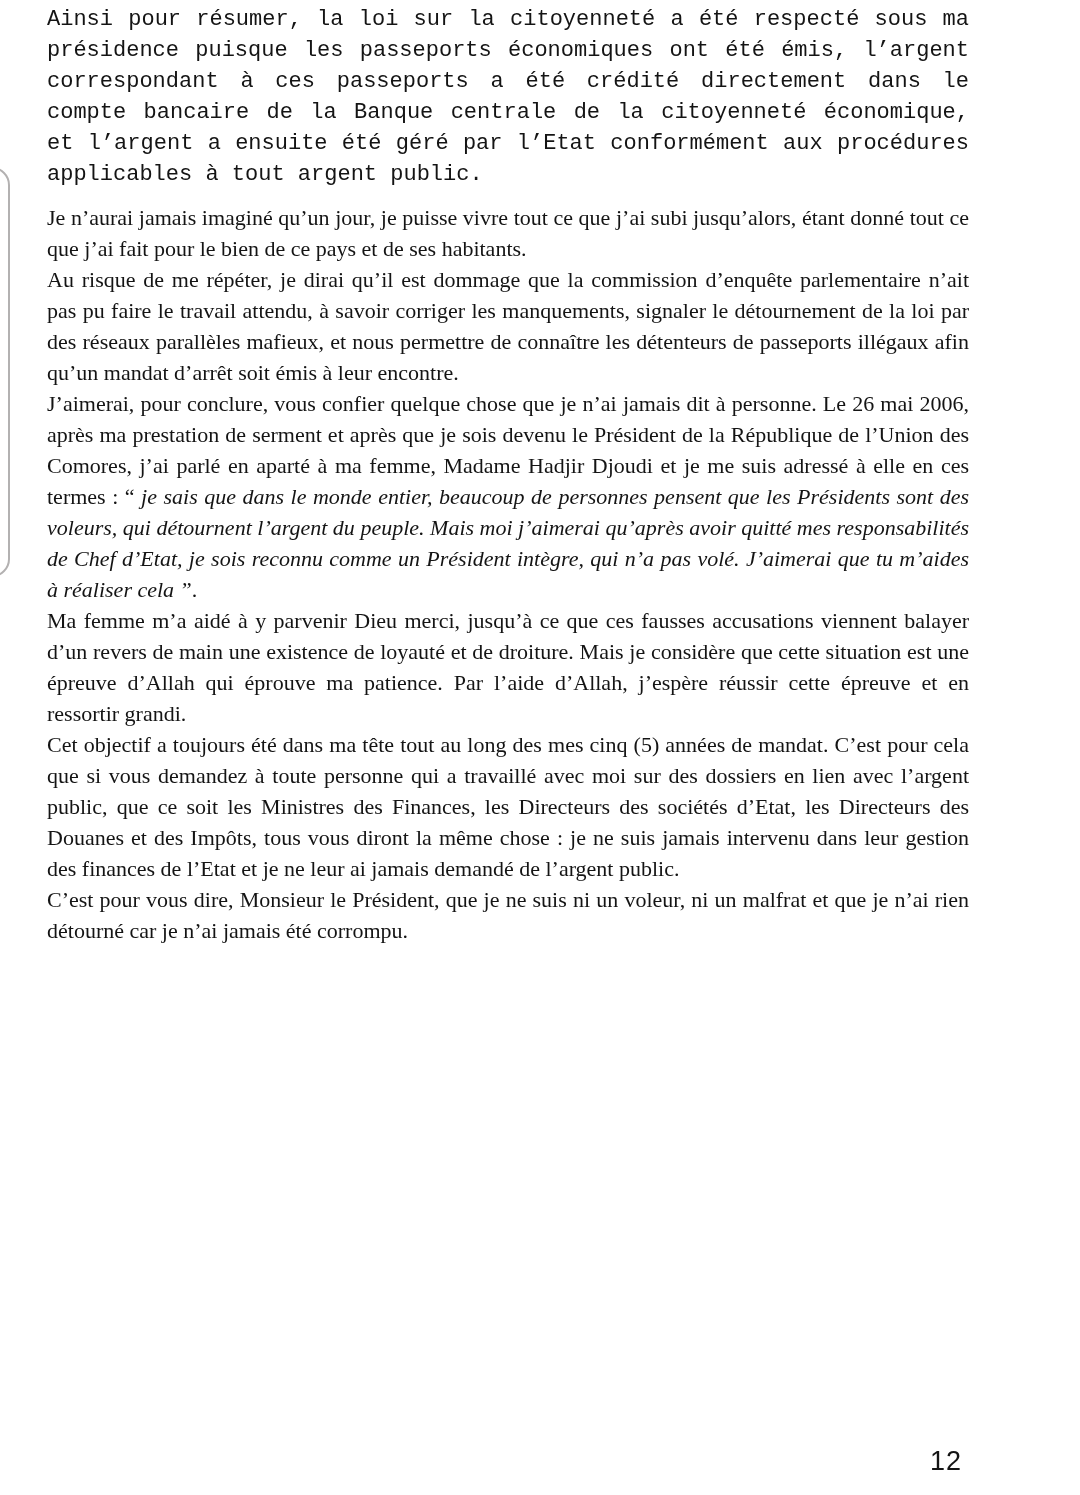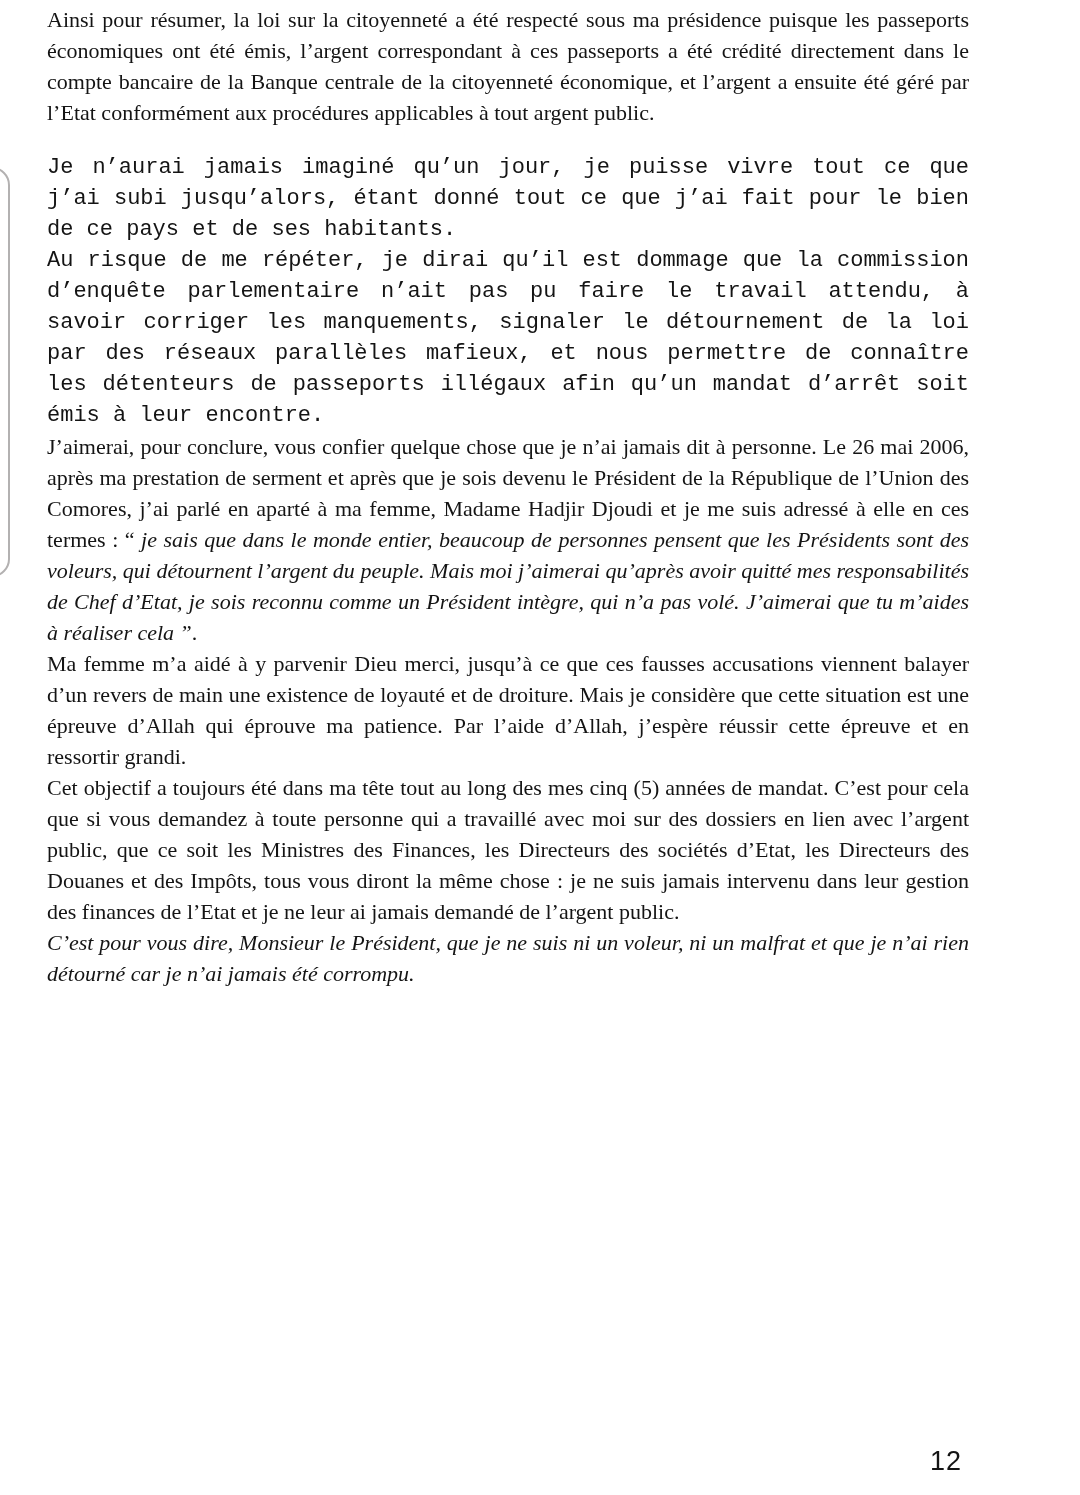--- a/index.html
+++ b/index.html
@@ -16,26 +16,26 @@
     position: absolute;
     left: 47px;
     top: 4px;
     width: 922px;
     font-size: 22px;
     line-height: 31px;
     text-align: justify;
     hyphens: none;
   }
   .letter-body p { margin: 0; padding: 0; }
-  .gap-28 { margin-top: 28px; }
+  .gap-28 { margin-top: 28px; font-family: Liberation Mono, monospace; }
   .gap-26 { margin-top: 26px; }
-  .gap-24 { margin-top: 24px; font-family: Liberation Mono, monospace; }
+  .gap-24 { margin-top: 12px; }
   .gap-30 { }
   .gap-56 { margin-top: 56px; }
-  .gap-46 { margin-top: 46px; font-style: italic; }
+  .gap-46 { margin-top: 46px; }
   em { font-style: italic; }
   .page-number {
     position: absolute;
     left: 930px;
     top: 1446px;
     font-family: "Liberation Sans", "DejaVu Sans", sans-serif;
     font-size: 27px;
     letter-spacing: 1px;
     color: #141414;
   }

